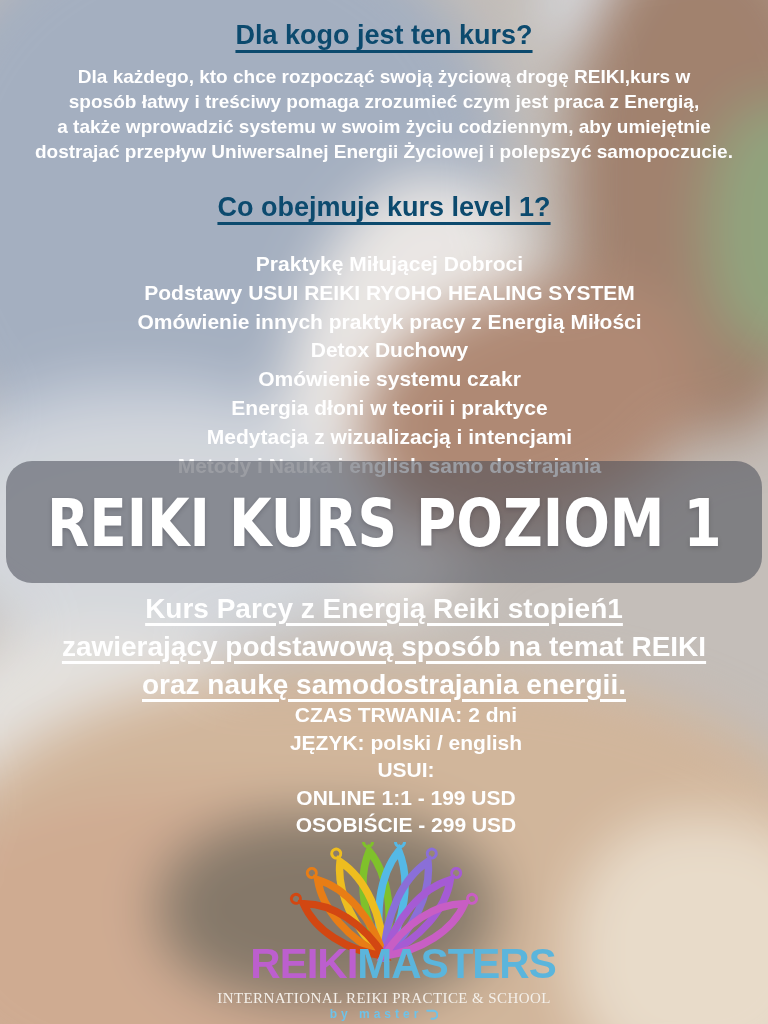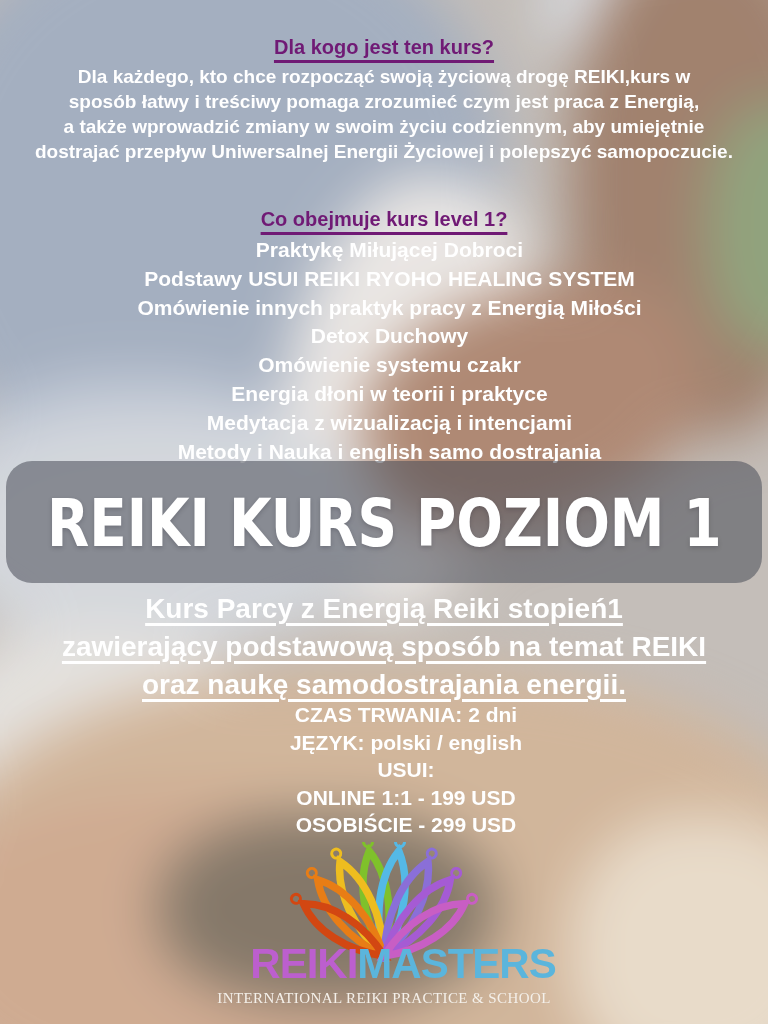--- a/index.html
+++ b/index.html
@@ -27,28 +27,28 @@
   .b10 { left:-60px;  top:780px;  width:480px; height:300px; background:#c69b7d; }
   .b11 { left:170px;  top:800px;  width:320px; height:180px; background:#6e5f4d; }
   .b12 { left:560px;  top:800px;  width:260px; height:260px; background:#e4d4bf; }
   .veil { position: absolute; inset: 0; background: rgba(255,255,255,0.16); }
 
   
   .content { position: absolute; inset: 0; color: #ffffff; text-align: center; }
   .abs { position: absolute; left: 0; right: 0; }
 
   .heading {
-    margin: 16px; font-size: 20px; font-weight: 700; color: #701a75;
+    margin: 0; font-size: 27px; font-weight: 700; color: #0c4a6e;
     text-decoration: underline; text-decoration-thickness: 3px; text-underline-offset: 6px;
   }
   .sec-audience-heading { top: 20px; }
   .sec-audience-body { top: 64px; }
   .para-line { font-size: 19px; line-height: 25px; font-weight: 700; white-space: nowrap; }
   .sec-curriculum-heading { top: 192px; }
-  .sec-curriculum-list { top: 236px; padding-left: 11px; }
+  .sec-curriculum-list { top: 250px; padding-left: 11px; }
   .list-line { font-size: 21px; line-height: 28.8px; font-weight: 700; white-space: nowrap; }
 
   .banner {
     position: absolute; top: 461px; left: 6px; right: 6px; height: 122px;
     background: rgba(73,77,88,0.55); border-radius: 26px;
     display: flex; align-items: center; justify-content: center;
   }
   .banner-text {
     font-family: "DejaVu Sans", sans-serif;
     font-size: 56px; font-weight: 800; letter-spacing: 0px;
@@ -98,21 +98,21 @@
   </div>
   <div class="veil"></div>
 
   <div class="content">
 
     <h1 class="abs heading sec-audience-heading">Dla kogo jest ten kurs?</h1>
 
     <div class="abs sec-audience-body">
         <div class="para-line">Dla każdego, kto chce rozpocząć swoją życiową drogę REIKI,kurs w</div>
         <div class="para-line">sposób łatwy i treściwy pomaga zrozumieć czym jest praca z Energią,</div>
-        <div class="para-line">a także wprowadzić zmiany w swoim życiu codziennym, aby umiejętnie</div>
+        <div class="para-line">a także wprowadzić systemu w swoim życiu codziennym, aby umiejętnie</div>
         <div class="para-line">dostrajać przepływ Uniwersalnej Energii Życiowej i polepszyć samopoczucie.</div>
       </div>
 
     <h2 class="abs heading sec-curriculum-heading">Co obejmuje kurs level 1?</h2>
 
     <div class="abs sec-curriculum-list">
         <div class="list-line">Praktykę Miłującej Dobroci</div>
         <div class="list-line">Podstawy USUI REIKI RYOHO HEALING SYSTEM</div>
         <div class="list-line">Omówienie innych praktyk pracy z Energią Miłości</div>
         <div class="list-line">Detox Duchowy</div>
@@ -162,15 +162,21 @@
           </g>
       </svg>
     </div>
 
     <div class="abs brand">
       <span style="color: rgb(188, 95, 206);">REIKI</span><span style="color: rgb(91, 181, 220);">MASTERS</span>
     </div>
 
     <div class="abs tagline">INTERNATIONAL REIKI PRACTICE &amp; SCHOOL</div>
 
+    <div class="abs byline" style="color: rgb(110, 194, 232);">
+      <span>by master</span>
+      <svg id="master-p" width="13" height="13" viewBox="0 0 14 14">
+        <path d="M2.5 3 H9 A4.2 4.2 0 1 1 9 11.5 H7" fill="none" stroke-width="2.2" stroke-linecap="round" stroke="#6ec2e8"></path>
+      </svg>
+    </div>
 
   </div>
 </div>
 
 </body></html>

